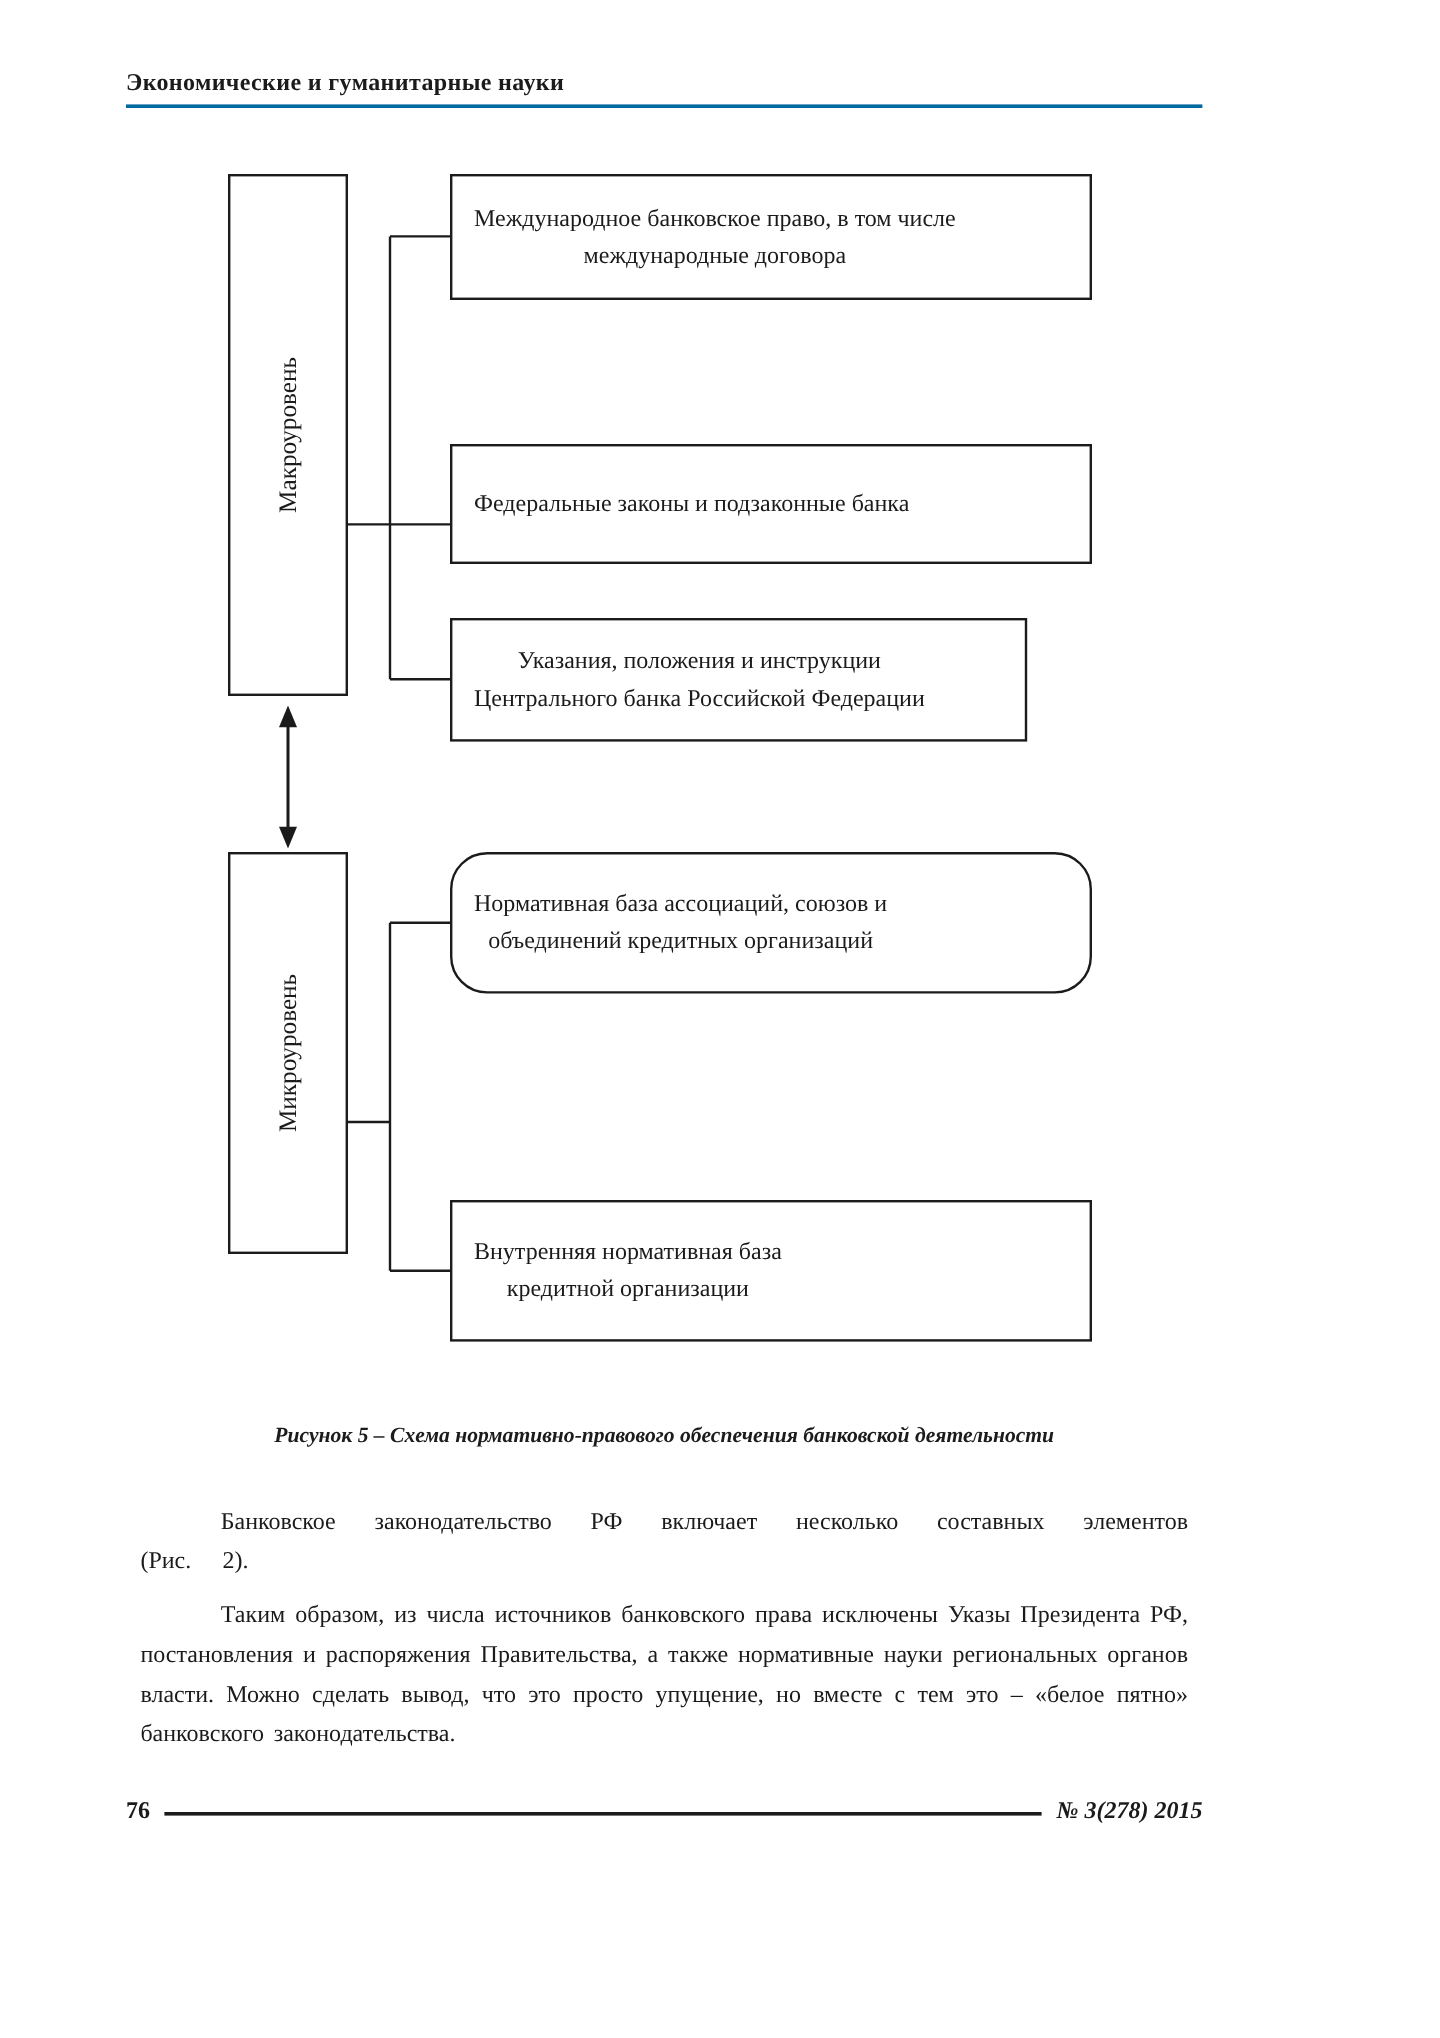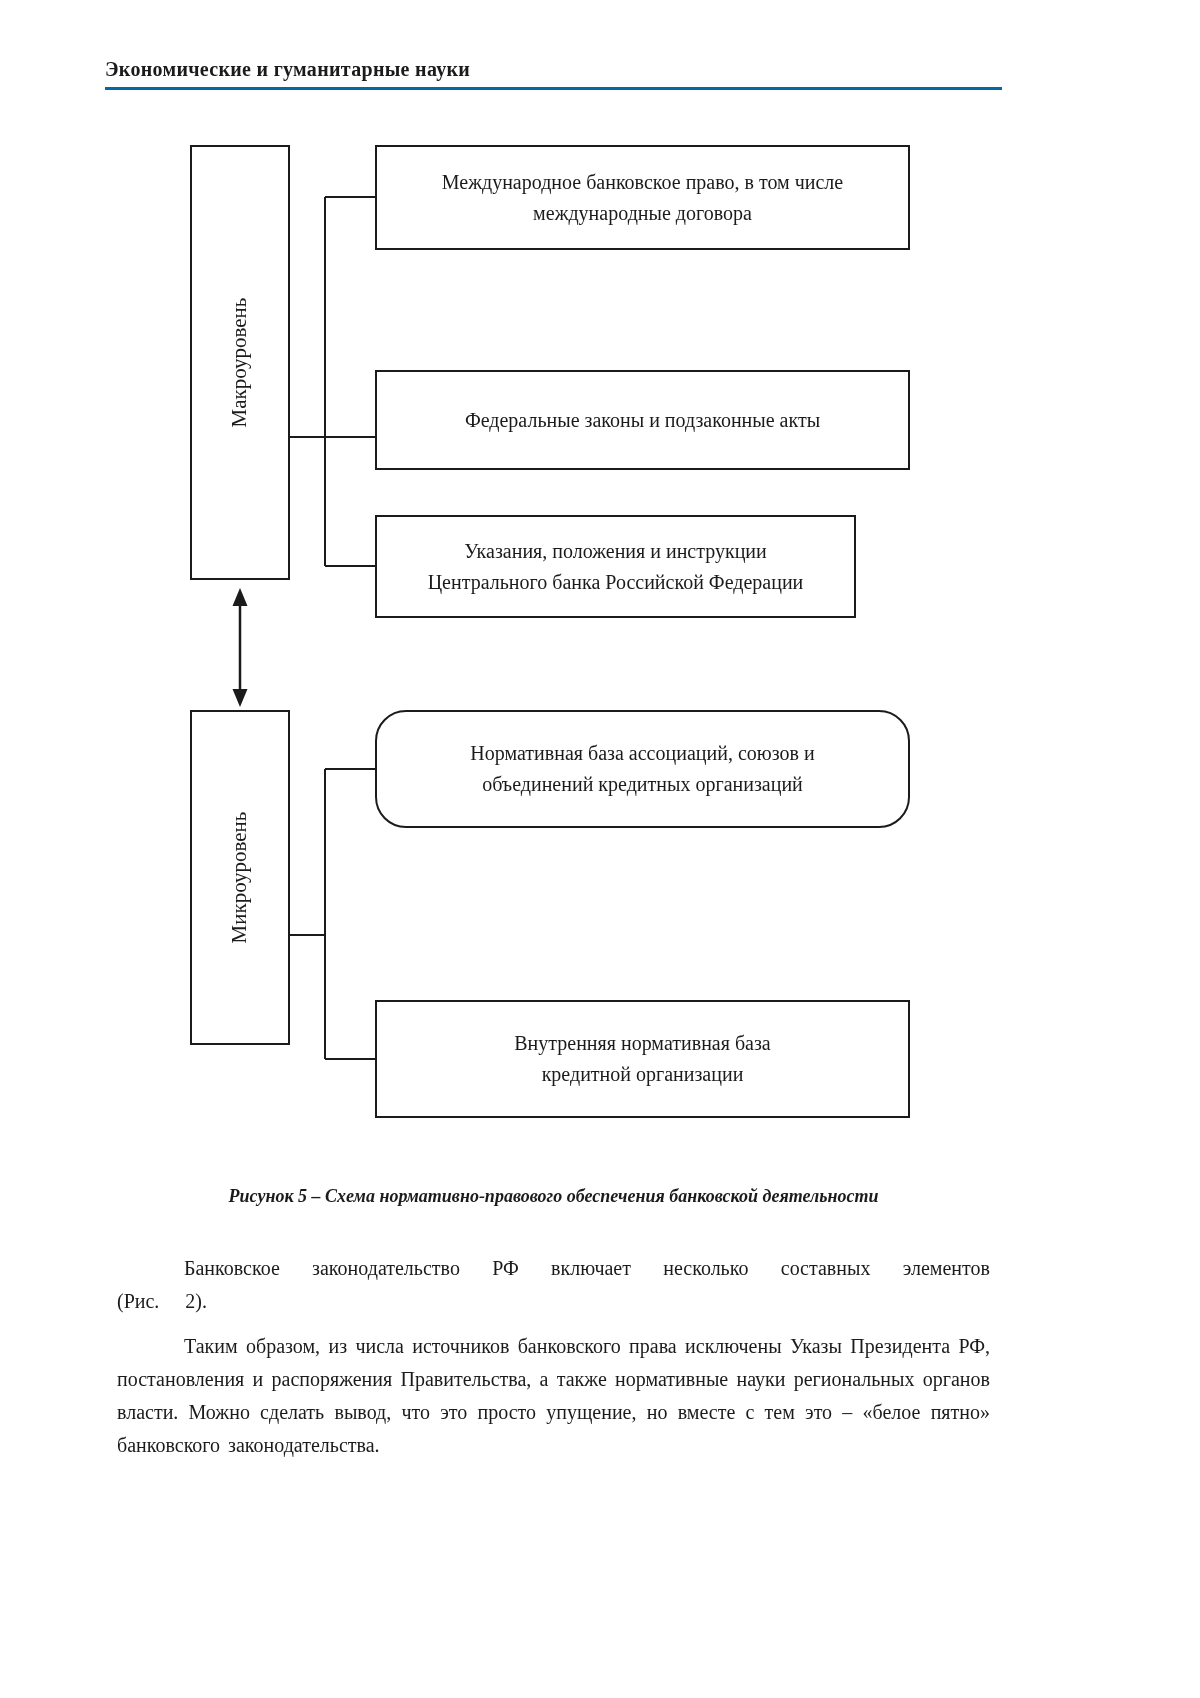--- a/index.html
+++ b/index.html
@@ -50,21 +50,20 @@
     transform: rotate(-90deg);
     white-space: nowrap;
     font-size: 21px;
   }
   .node-box {
     position: absolute;
     border: 2px solid #1b1b1b;
     background: #ffffff;
     display: flex;
     align-items: center;
-    justify-content: center;
     text-align: center;
     padding: 8px 18px;
   }
   .node-text {
     font-size: 20px;
     line-height: 1.55;
   }
 
   
   .caption {
@@ -147,21 +146,21 @@
 
   <div class="level-box" style="left:190px; top:710px; width:100px; height:335px;">
     <span class="level-label">Микроуровень</span>
   </div>
 
   <div class="node-box" style="left:375px; top:145px; width:535px; height:105px;">
     <div class="node-text">Международное банковское право, в том числе<br>международные договора</div>
   </div>
 
   <div class="node-box" style="left:375px; top:370px; width:535px; height:100px;">
-    <div class="node-text">Федеральные законы и подзаконные акты</div>
+    <div class="node-text">Федеральные законы и подзаконные банка</div>
   </div>
 
   <div class="node-box" style="left:375px; top:515px; width:481px; height:103px;">
     <div class="node-text">Указания, положения и инструкции<br>Центрального банка Российской Федерации</div>
   </div>
 
   <div class="node-box" style="left:375px; top:710px; width:535px; height:118px;border-radius:31px;">
     <div class="node-text">Нормативная база ассоциаций, союзов и<br>объединений кредитных организаций</div>
   </div>
 
@@ -169,14 +168,19 @@
     <div class="node-text">Внутренняя нормативная база<br>кредитной организации</div>
   </div>
 
   <p class="caption">Рисунок 5 – Схема нормативно-правового обеспечения банковской деятельности</p>
 
   <div class="body-text">
     <p class="para-spread">Банковское законодательство РФ включает несколько составных элементов (Рис. 2).</p>
     <p class="para-normal">Таким образом, из числа источников банковского права исключены Указы Президента РФ, постановления и распоряжения Правительства, а также нормативные науки региональных органов власти. Можно сделать вывод, что это просто упущение, но вместе с тем это – «белое пятно» банковского законодательства.</p>
   </div>
 
+  <footer class="page-footer">
+    <span class="page-number">76</span>
+    <span class="footer-rule"></span>
+    <span class="issue-label">№ 3(278) 2015</span>
+  </footer>
 
 </div>
 
 </body></html>

